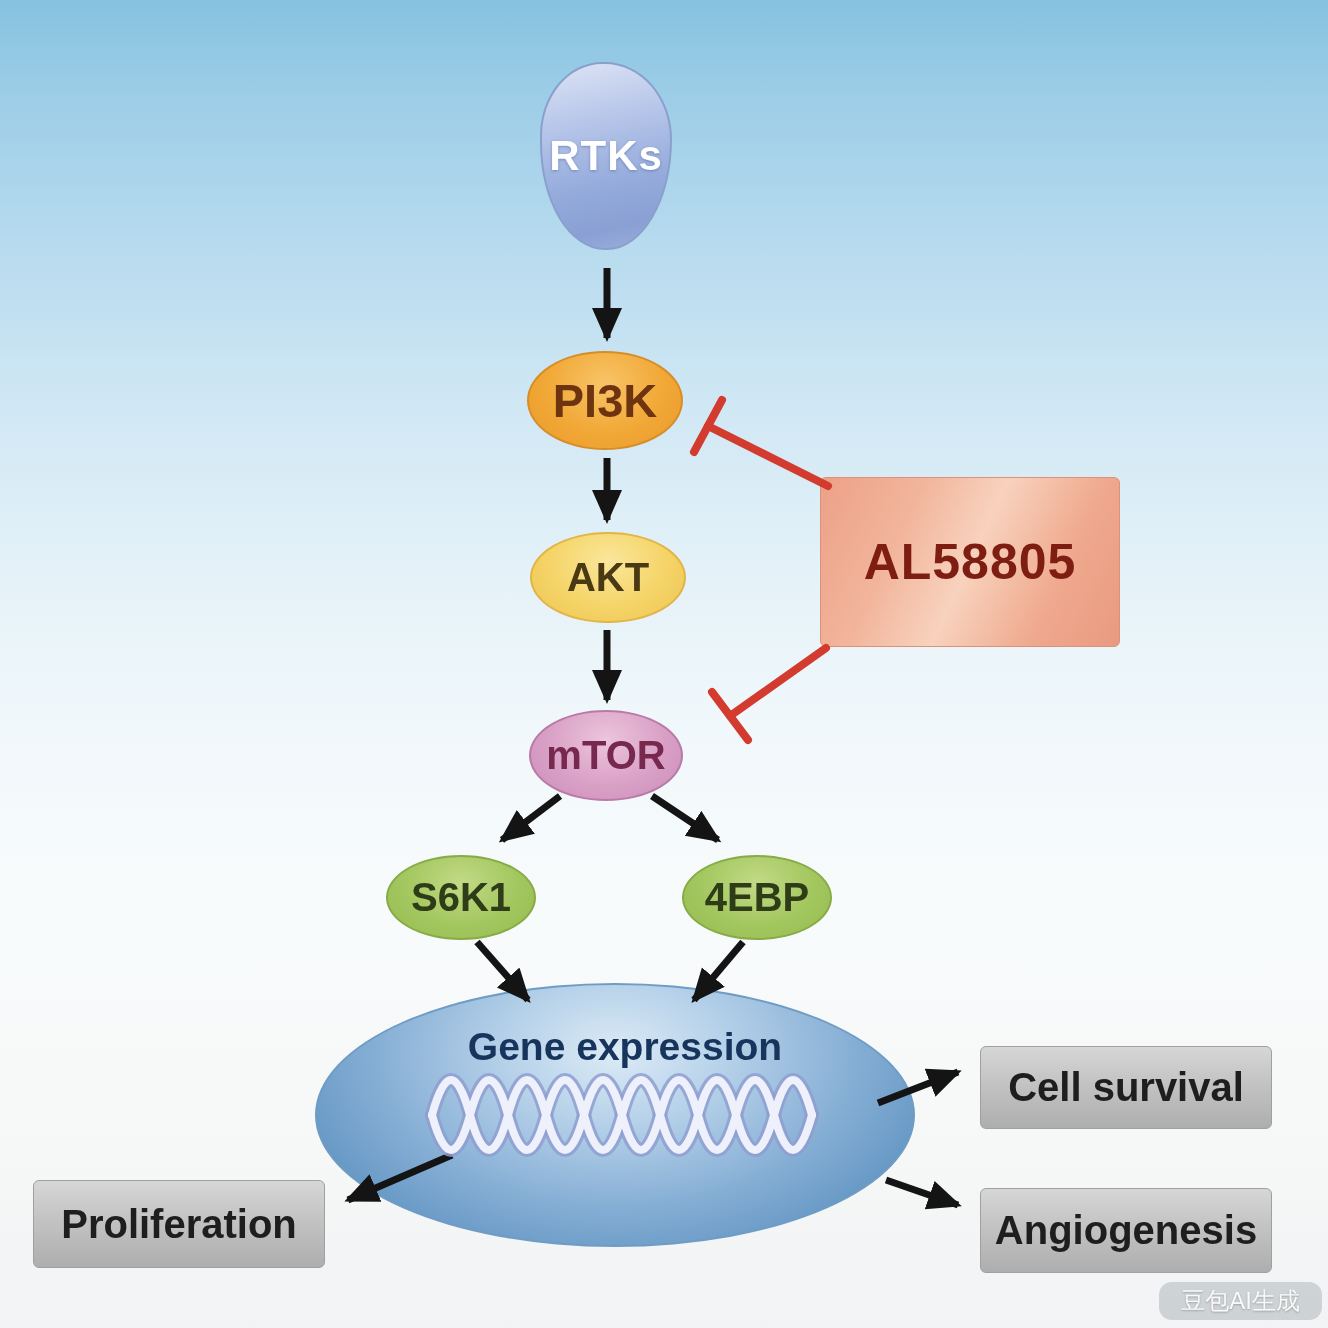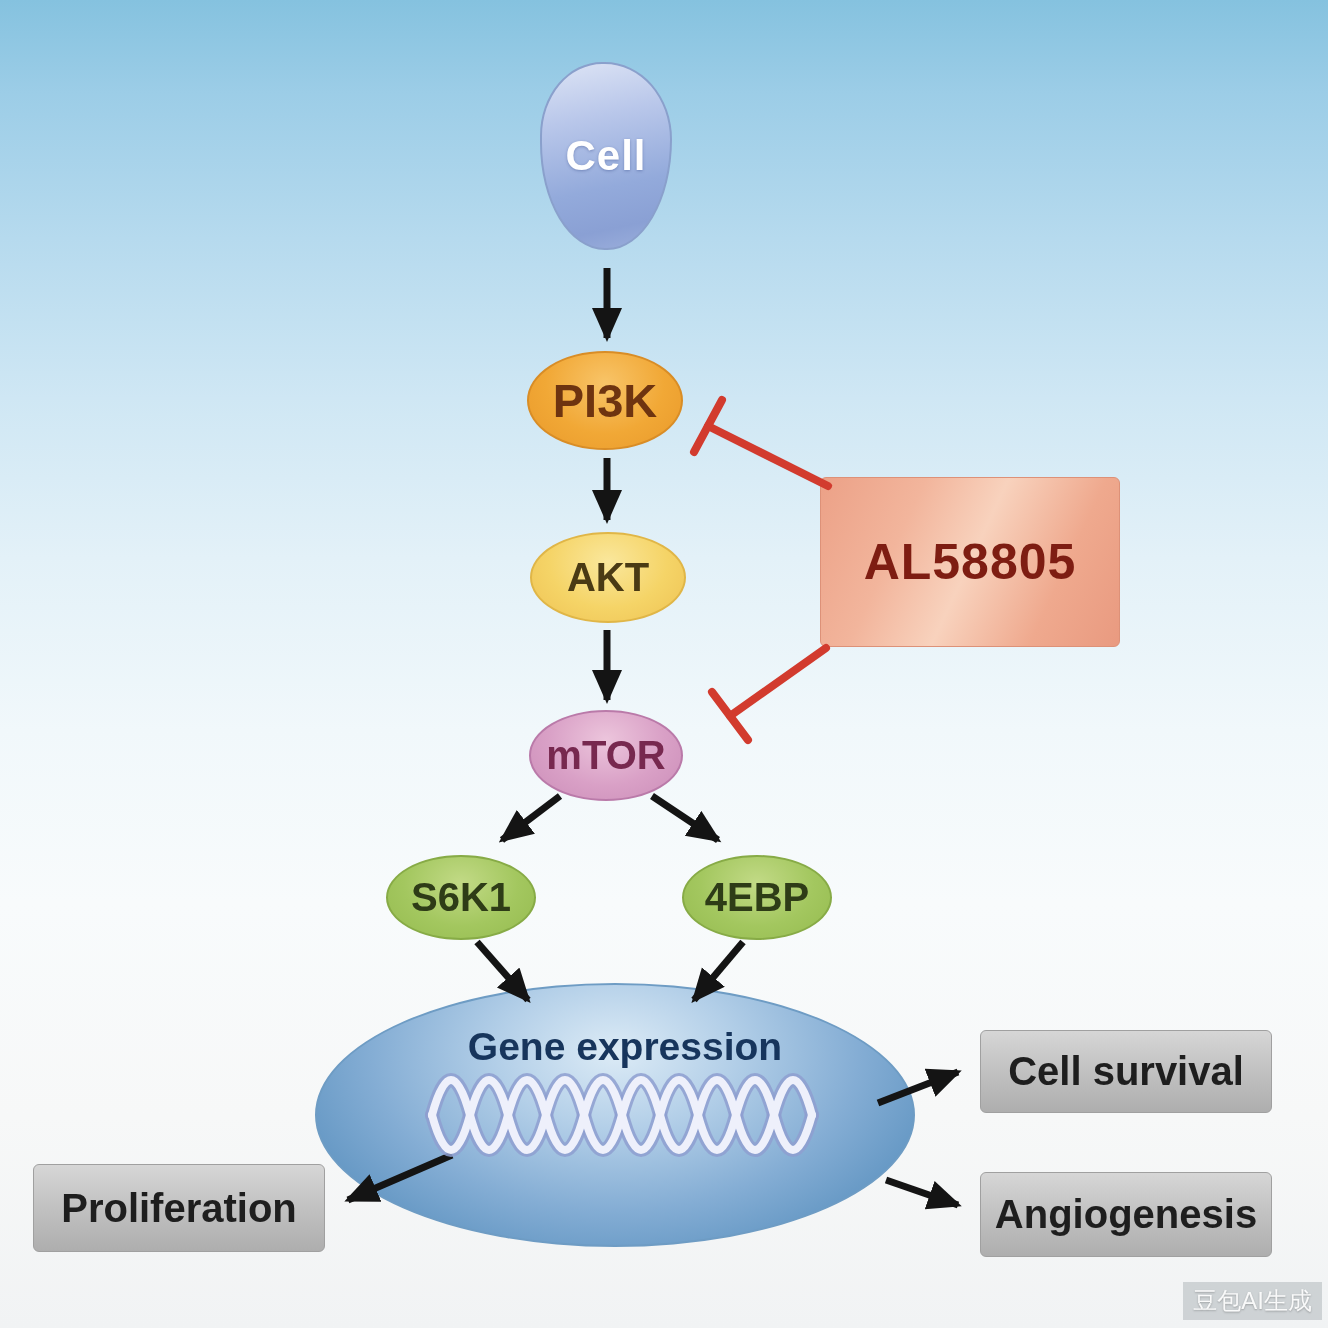--- a/index.html
+++ b/index.html
@@ -65,43 +65,43 @@
   }
   #inhibitor{
     left:820px;top:477px;width:300px;height:170px;
     background:linear-gradient(115deg,#eca187 0%,#f2b59c 28%,#f8d2bd 50%,#efa98e 76%,#e99a80 100%);
     border:1px solid #dd9178;
     color:#7e1d12;font-size:50px;letter-spacing:1px;
   }
   .outcome{
     background:linear-gradient(180deg,#d6d6d6 0%,#c3c3c3 45%,#aeaeae 100%);
     border:1px solid #a0a0a0;
-    color:#1e1e1e;font-size:40px;font-weight:600;
+    color:#1e1e1e;font-size:40px;font-weight:600;margin-top:16px;
   }
   #cell-survival{left:980px;top:1030px;width:292px;height:83px;}
   #angiogenesis{left:980px;top:1172px;width:292px;height:85px;}
   #proliferation{left:33px;top:1164px;width:292px;height:88px;}
   #overlay{
     position:absolute;left:0;top:0;width:1328px;height:1328px;
     z-index:10;pointer-events:none;
   }
   #watermark{
     position:absolute;right:6px;bottom:8px;z-index:20;
     font-size:24px;color:rgba(255,255,255,.92);
     background:rgba(140,150,155,.35);
-    padding:3px 10px;border-radius:0;
+    padding:3px 22px;border-radius:13px;
     text-shadow:0 1px 2px rgba(0,0,0,.25);
   }
 </style>
 </head>
 <body>
 
 <div id="stage">
 
-  <div class="node" id="rtks">Cell</div>
+  <div class="node" id="rtks">RTKs</div>
 
   <div class="node ellipse" id="pi3k">PI3K</div>
 
   <div class="node ellipse" id="akt">AKT</div>
 
   <div class="node ellipse" id="mtor">mTOR</div>
 
   <div class="node ellipse" id="s6k1">S6K1</div>
 
   <div class="node ellipse" id="febp">4EBP</div>

